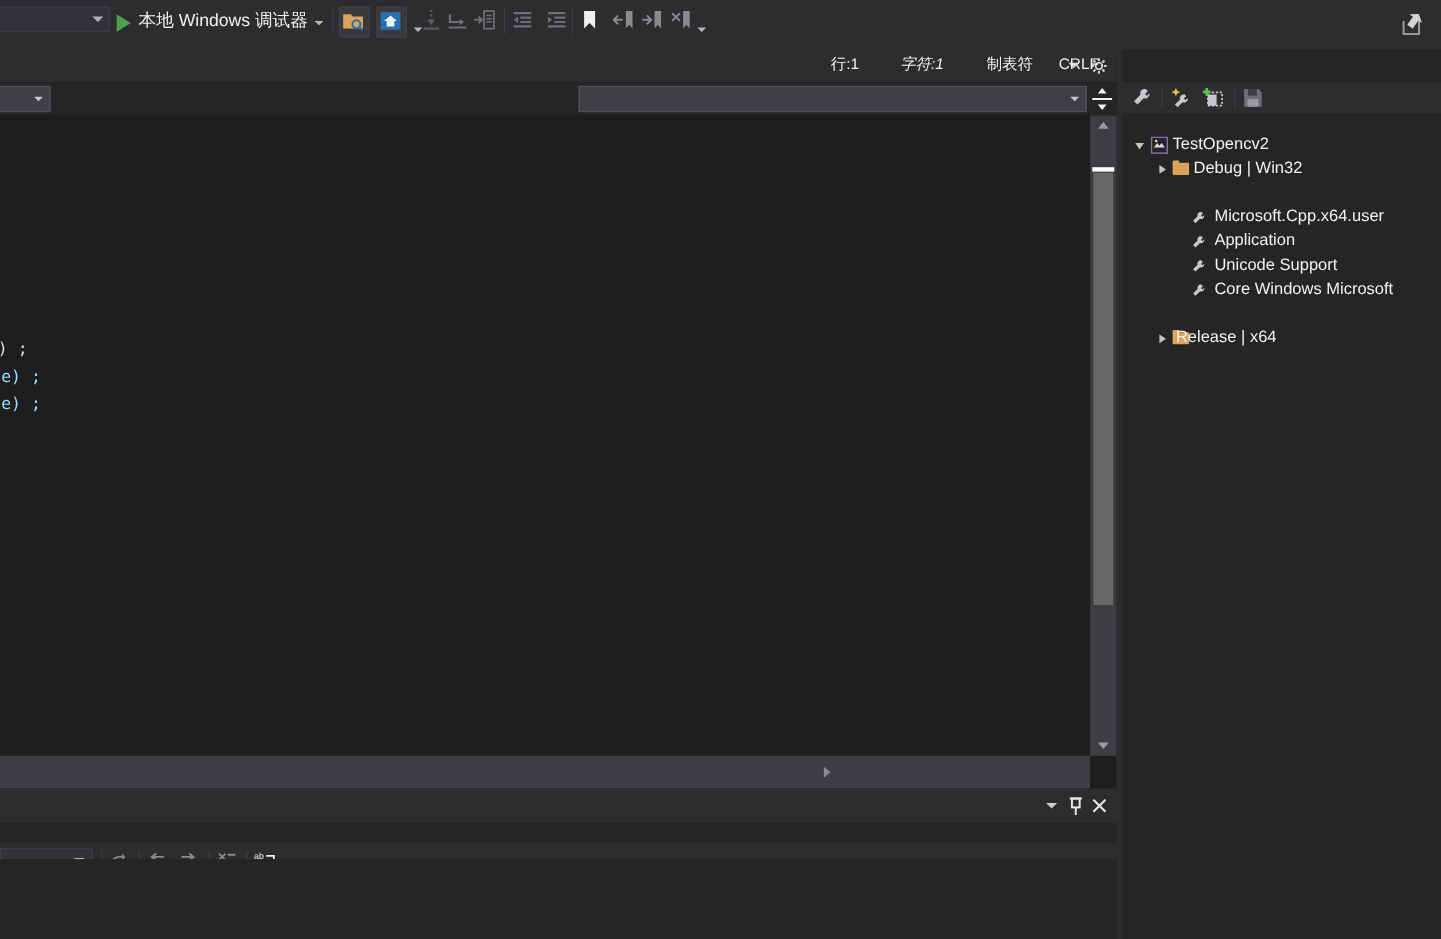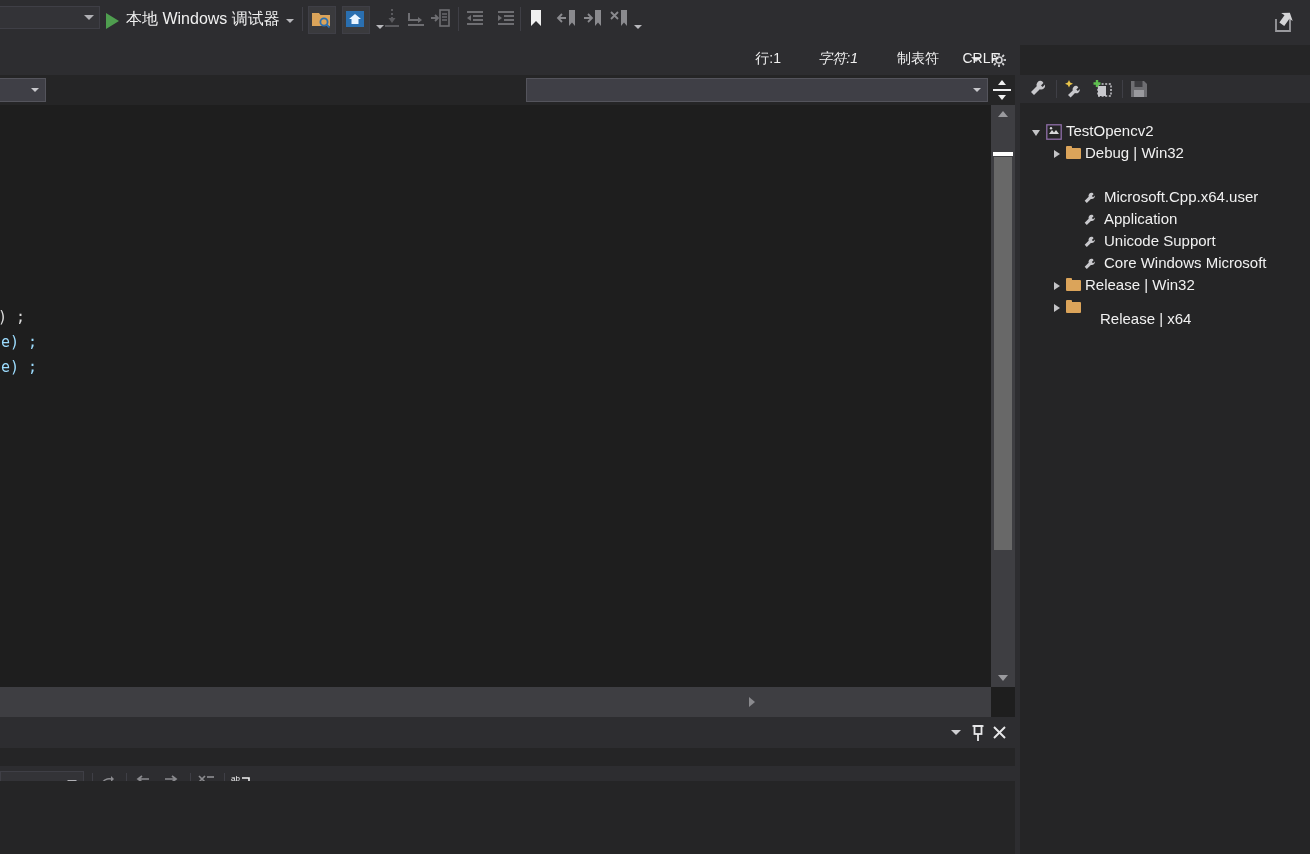--- a/index.html
+++ b/index.html
@@ -573,32 +573,25 @@
 
       <div class="tree-row" style="top:148px;">
         <span class="tr-icon" style="left:62px; top:4px;">
           <svg class="icon-svg" width="16" height="16" viewBox="0 0 18 18">
             <path d="M11.5 2a3.4 3.4 0 0 0-4 4.4L3 11l2.4 2.4 4.6-4.5A3.4 3.4 0 0 0 14.4 5l-1.9 1.9-1.4-1.4L13 3.6A3.4 3.4 0 0 0 11.5 2z" fill="#c8c8cc"></path>
           </svg>
         </span>
         <span class="tr-label" style="left:84px;">Core Windows Microsoft</span>
       </div>
 
-      <div class="tree-row" style="top:170px;">
-        <span class="tr-expander closed" style="left:34px; top:7px;"></span>
-        <span class="tr-icon" style="left:46px;">
-          <span class="folder-shape"><span class="tabpart"></span><span class="body"></span></span>
-        </span>
-        <span class="tr-label" style="left:65px;">Release | Win32</span>
-      </div>
 
       <div class="tree-row" style="top:192px;">
         <span class="tr-expander closed" style="left:34px; top:7px;"></span>
         <span class="tr-icon" style="left:46px;">
           <span class="folder-shape"><span class="tabpart"></span><span class="body"></span></span>
         </span>
-        <span class="tr-label" style="left:80px;margin-top:12px;">Release | x64</span>
+        <span class="tr-label" style="left:49px;">Release | x64</span>
       </div>
 
     </div>
   </div>
 
 </div>
 
 </body></html>

